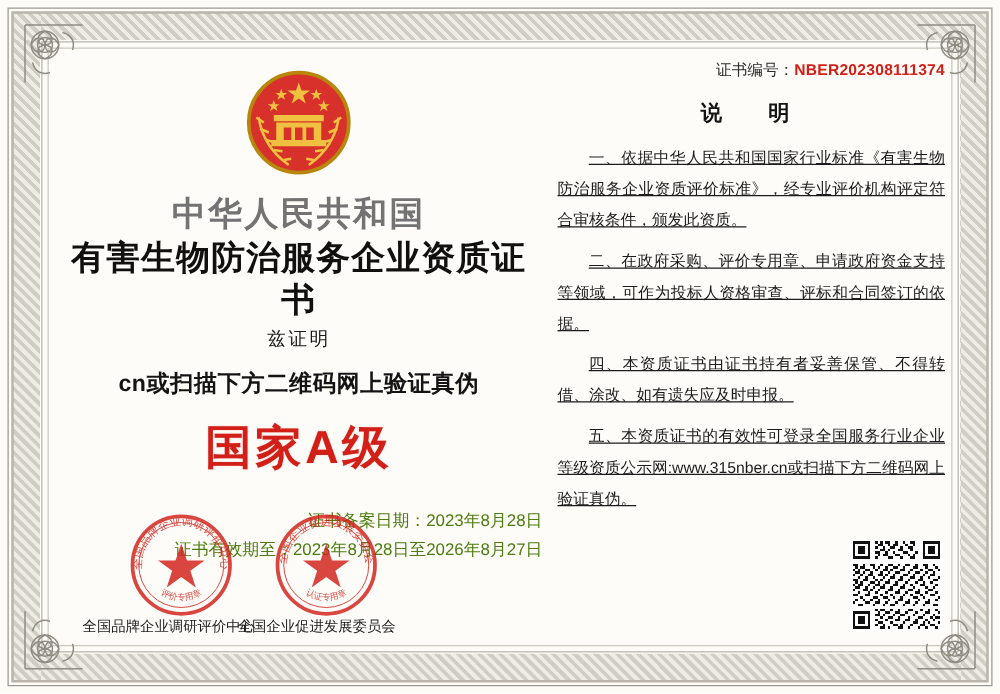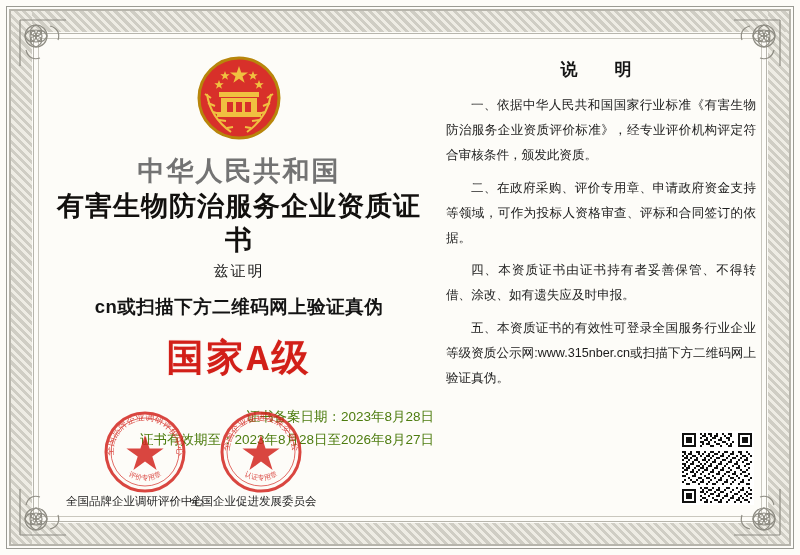--- a/index.html
+++ b/index.html
@@ -131,21 +131,21 @@
     color: #141414;
     letter-spacing: 0.5px;
   }
 
   .grade {
     margin-top: 14px;
     font-size: 37px;
     font-weight: bold;
     color: #d21f18;
     letter-spacing: 3px;
-    font-family: Liberation Mono, monospace;
+    font-family: Liberation Sans, sans-serif;
     text-shadow: 0 0 1px rgba(210,31,24,0.4);
   }
 
   .dates {
     margin-top: 22px;
     font-size: 13.5px;
     color: #4d7c0f;
     line-height: 1.75;
     text-align: right;
   }
@@ -214,20 +214,21 @@
   .clauses {
     margin-top: 12px;
     font-size: 12.6px;
     color: #1c1c1c;
     line-height: 2.0;
     text-align: justify;
   }
   .clause {
     margin-bottom: 7px;
     text-indent: 25px;
+    text-decoration: underline;
   }
 
   .qr {
     position: absolute;
     right: 2px;
     bottom: 6px;
     width: 74px;
     height: 74px;
     background: #ffffff;
   }
@@ -395,20 +396,23 @@
         </div>
 
         <div class="seal-caption one">全国品牌企业调研评价中心</div>
         <div class="seal-caption two">全国企业促进发展委员会</div>
       </div>
 
     </div>
 
     <div class="right-col">
 
+      <div class="cert-no">
+        <span>证书编号：</span><span class="num">NBER202308111374</span>
+      </div>
 
       <div class="explain-title">说　明</div>
 
       <div class="clauses">
         <div class="clause">一、依据中华人民共和国国家行业标准《有害生物防治服务企业资质评价标准》，经专业评价机构评定符合审核条件，颁发此资质。</div>
         <div class="clause">二、在政府采购、评价专用章、申请政府资金支持等领域，可作为投标人资格审查、评标和合同签订的依据。</div>
         <div class="clause">四、本资质证书由证书持有者妥善保管、不得转借、涂改、如有遗失应及时申报。</div>
         <div class="clause">五、本资质证书的有效性可登录全国服务行业企业等级资质公示网:www.315nber.cn或扫描下方二维码网上验证真伪。</div>
       </div>
 

